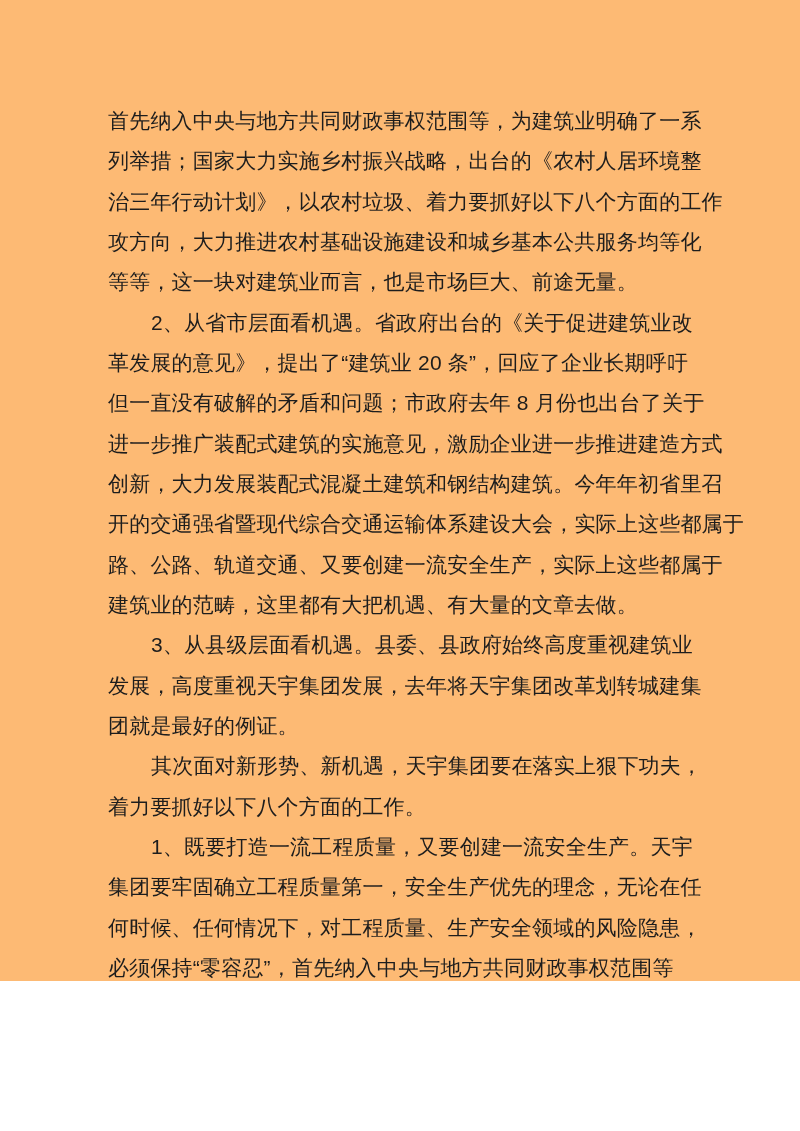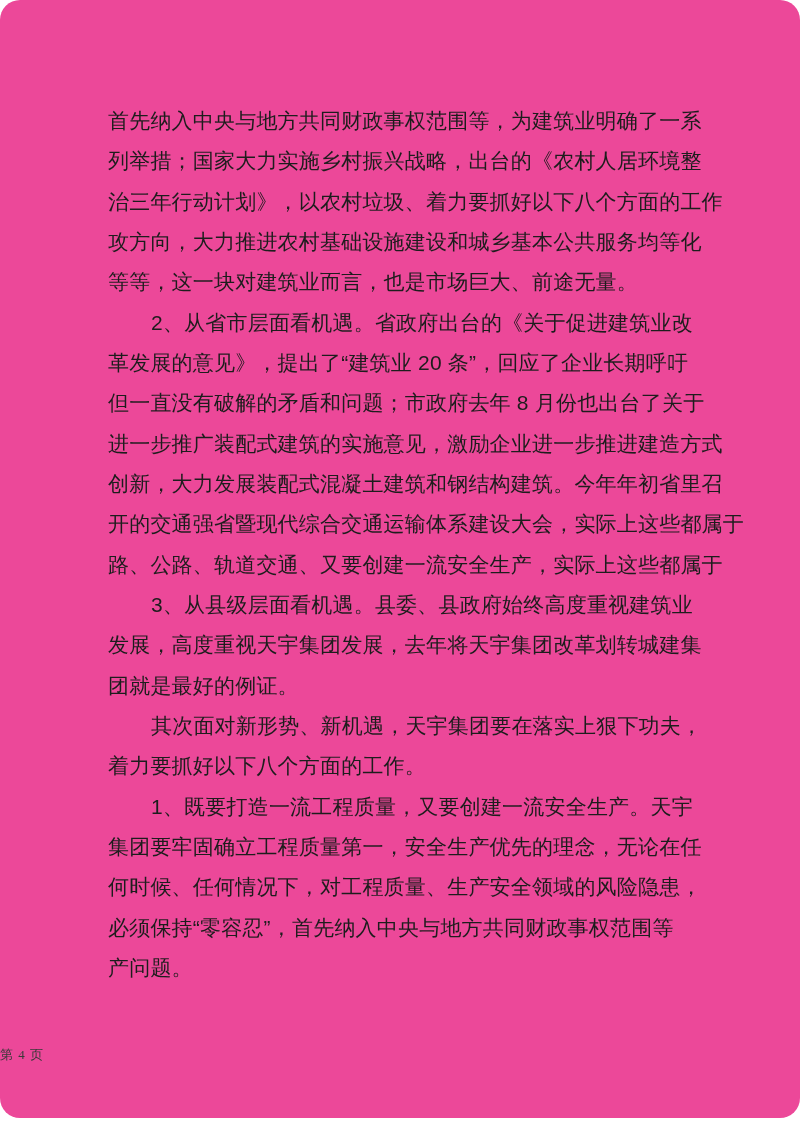--- a/index.html
+++ b/index.html
@@ -3,25 +3,24 @@
 <meta charset="utf-8">
 <style>
   html, body {
     margin: 0;
     padding: 0;
     background: #ffffff;
   }
   .page {
     position: relative;
     width: 800px;
-    height: 1118px;
-    background: #ec4899;
+    height: 981px;
+    background: #fdba74;
     overflow: hidden;
     font-family: "Liberation Sans", sans-serif;
-    border-radius: 20px;
   }
   .doc-content {
     position: absolute;
     left: 108px;
     top: 101px;
     width: 584px;
     font-size: 21px;
     line-height: 40.33px;
     color: #1d1d1d;
     text-align: left;
@@ -64,20 +63,21 @@
         <div class="line">等等，这一块对建筑业而言，也是市场巨大、前途无量。</div>
       </div>
       <div class="paragraph">
         <div class="line indent">2、从省市层面看机遇。省政府出台的《关于促进建筑业改</div>
         <div class="line">革发展的意见》，提出了“建筑业 20 条”，回应了企业长期呼吁</div>
         <div class="line">但一直没有破解的矛盾和问题；市政府去年 8 月份也出台了关于</div>
         <div class="line">进一步推广装配式建筑的实施意见，激励企业进一步推进建造方式</div>
         <div class="line">创新，大力发展装配式混凝土建筑和钢结构建筑。今年年初省里召</div>
         <div class="line">开的交通强省暨现代综合交通运输体系建设大会，实际上这些都属于</div>
         <div class="line">路、公路、轨道交通、又要创建一流安全生产，实际上这些都属于</div>
+        <div class="line">建筑业的范畴，这里都有大把机遇、有大量的文章去做。</div>
       </div>
       <div class="paragraph">
         <div class="line indent">3、从县级层面看机遇。县委、县政府始终高度重视建筑业</div>
         <div class="line">发展，高度重视天宇集团发展，去年将天宇集团改革划转城建集</div>
         <div class="line">团就是最好的例证。</div>
       </div>
       <div class="paragraph">
         <div class="line indent">其次面对新形势、新机遇，天宇集团要在落实上狠下功夫，</div>
         <div class="line">着力要抓好以下八个方面的工作。</div>
       </div>

